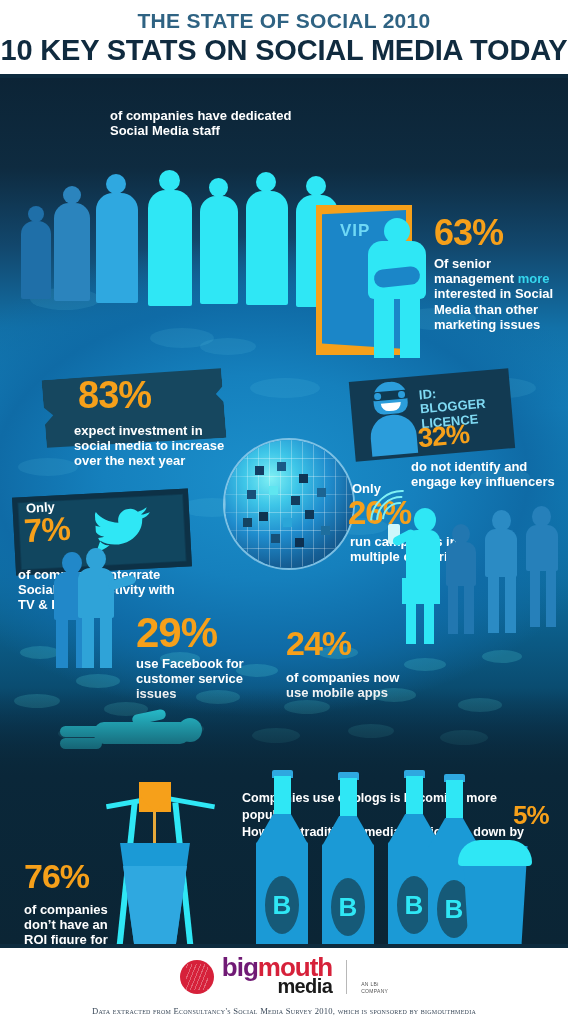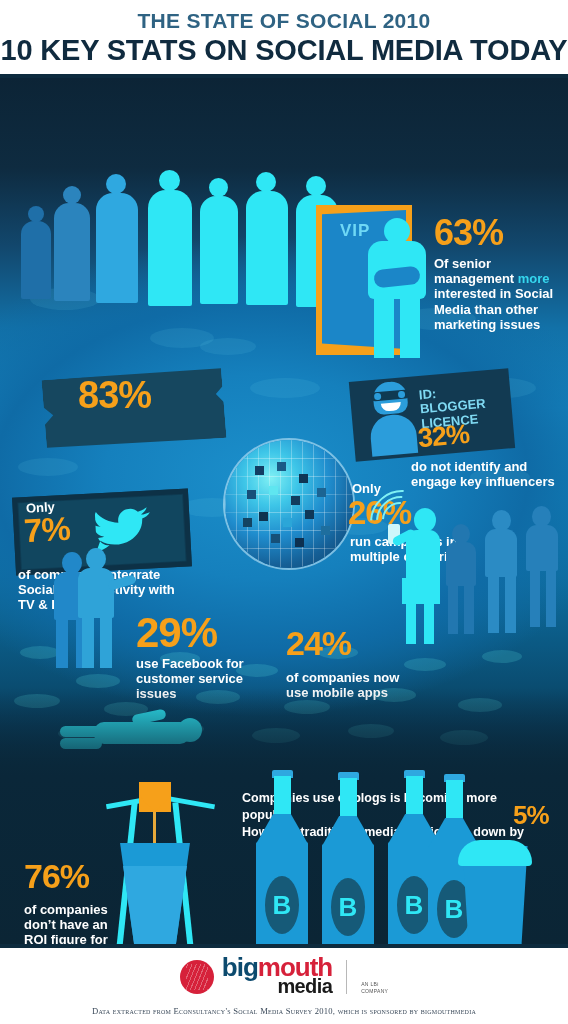--- a/index.html
+++ b/index.html
@@ -237,21 +237,21 @@
   .logo-row { display:flex; align-items:center; gap:8px; margin-bottom:8px; }
   .logo-circle {
     width:34px; height:34px; border-radius:50%; background:#d6213a;
     position:relative; overflow:hidden;
   }
   .logo-circle::after{
     content:""; position:absolute; left:6px; top:4px; width:22px; height:26px;
     background: repeating-linear-gradient(-68deg, rgba(255,255,255,0.30) 0 1px, transparent 1px 4px);
   }
   .logo-word { font-size:26px; font-weight:bold; letter-spacing:-1px; line-height:0.9; }
-  .lw-big { color:#0c4a6e; }
+  .lw-big { color:#701a75; }
   .lw-mouth { color:#d6213a; }
   .logo-media { font-size:20px; font-weight:bold; color:#1a1a1a; text-align:right; letter-spacing:-0.6px; margin-top:-4px;}
   .logo-div { width:1px; height:34px; background:#b8b8b8; margin:0 6px; }
   .logo-lbi { font-size:5px; color:#555; line-height:1.3; letter-spacing:0.3px; }
   .attrib {
     font-size:8.6px; color:#3b4a5a; letter-spacing:0.25px;
     font-variant: small-caps; font-family:"Liberation Serif", serif;
   }
 
   .wifi-arc {
@@ -308,20 +308,21 @@
       <div class="person" style="left:244px; top:94px;">
         <div class="p-head" style="left:12px; top:0; width:20px; height:20px; background:#2fe7f5;"></div>
         <div class="p-body" style="left:2px; top:19px; width:42px; height:114px; background:#2fe7f5; border-radius:17px 17px 2px 2px;"></div>
       </div>
       <div class="person" style="left:294px; top:98px;">
         <div class="p-head" style="left:12px; top:0; width:20px; height:20px; background:#2fe7f5;"></div>
         <div class="p-body" style="left:2px; top:19px; width:42px; height:112px; background:#2fe7f5; border-radius:17px 17px 2px 2px;"></div>
       </div>
     </div>
 
+    <div class="b71-txt body-txt">of companies have dedicated Social Media staff</div>
 
     <div class="vip-door-frame"></div>
     <div class="vip-door"></div>
     <div class="vip-label">VIP</div>
 
     <div>
       <div class="p-head" style="position:absolute; left:384px; top:140px; width:26px; height:26px; background:#2fe7f5;"></div>
       <div style="position:absolute; left:368px; top:163px; width:58px; height:58px; background:#2fe7f5; border-radius:14px 14px 6px 6px;"></div>
       <div style="position:absolute; left:374px; top:190px; width:46px; height:18px; background:#1b86c8; border-radius:9px; transform:rotate(-6deg);"></div>
       <div style="position:absolute; left:374px; top:218px; width:20px; height:62px; background:#2fe7f5;"></div>
@@ -330,20 +331,21 @@
 
     <div class="b41">
       <div class="pct">63%</div>
     </div>
     <div class="b41-txt body-txt"><span>Of senior management </span><span class="hl-cyan">more</span><span> interested in Social Media than other marketing issues</span></div>
 
     <div class="ticket"></div>
     <div class="b83">
       <div class="pct">83%</div>
     </div>
+    <div class="b83-txt body-txt">expect investment in social media to increase over the next year</div>
 
     <div class="blogger-card"></div>
     <div style="position:absolute; left:366px; top:306px; transform:rotate(-5deg);">
       <div style="position:absolute; left:6px; top:0; width:34px; height:32px; background:#2b9ddb; border-radius:16px 16px 10px 10px;"></div>
       <div style="position:absolute; left:4px; top:9px; width:38px; height:9px; background:#0f3a52; border-radius:4px;"></div>
       <div style="position:absolute; left:7px; top:10px; width:7px; height:7px; background:#2b9ddb; border-radius:50%;"></div>
       <div style="position:absolute; left:31px; top:10px; width:7px; height:7px; background:#2b9ddb; border-radius:50%;"></div>
       <div style="position:absolute; left:13px; top:21px; width:20px; height:8px; background:#ffffff; border-radius:0 0 9px 9px;"></div>
       <div style="position:absolute; left:0px; top:33px; width:46px; height:40px; background:#2b9ddb; border-radius:22px 22px 0 0;"></div>
     </div>

